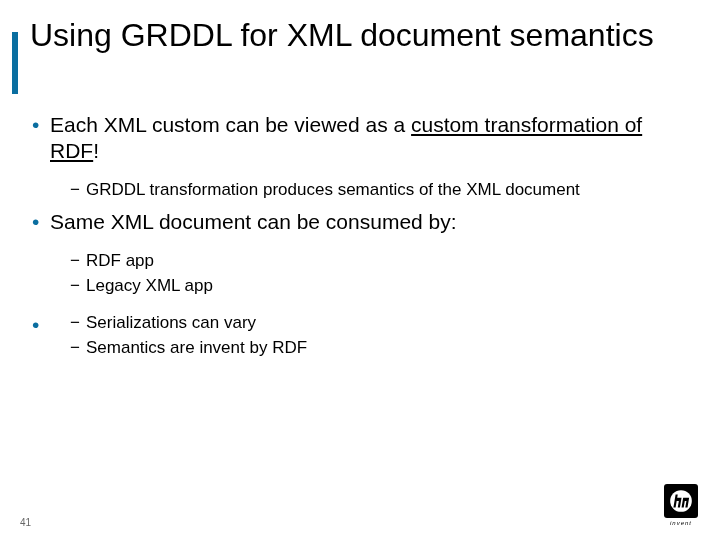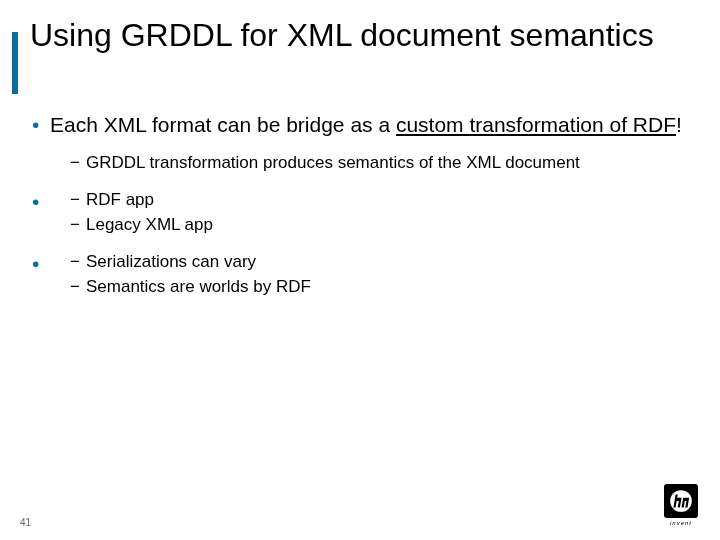--- a/index.html
+++ b/index.html
@@ -25,35 +25,36 @@
 <body>
 <div class="slide">
 
 <div class="accent-bar"></div>
 
 <h1 class="title">Using GRDDL for XML document semantics</h1>
 
 <div class="content">
   <ul class="top">
     <li>
-      <span>Each XML format can be bridge as a </span><span class="underline">custom transformation of RDF</span><span>!</span>
+      <span>Each XML custom can be viewed as a </span><span class="underline">custom transformation of RDF</span><span>!</span>
       <ul class="sub">
         <li>GRDDL transformation produces semantics of the XML document</li>
       </ul>
     </li>
     <li>
+      <span>Same XML document can be consumed by:</span>
       <ul class="sub">
         <li>RDF app</li>
         <li>Legacy XML app</li>
       </ul>
     </li>
     <li>
       <ul class="sub">
         <li>Serializations can vary</li>
-        <li>Semantics are worlds by RDF</li>
+        <li>Semantics are invent by RDF</li>
       </ul>
     </li>
   </ul>
 </div>
 
 <div class="page-num">41</div>
 
 <div class="logo">
   <div class="logo-box">
     <svg viewBox="0 0 48 48">

